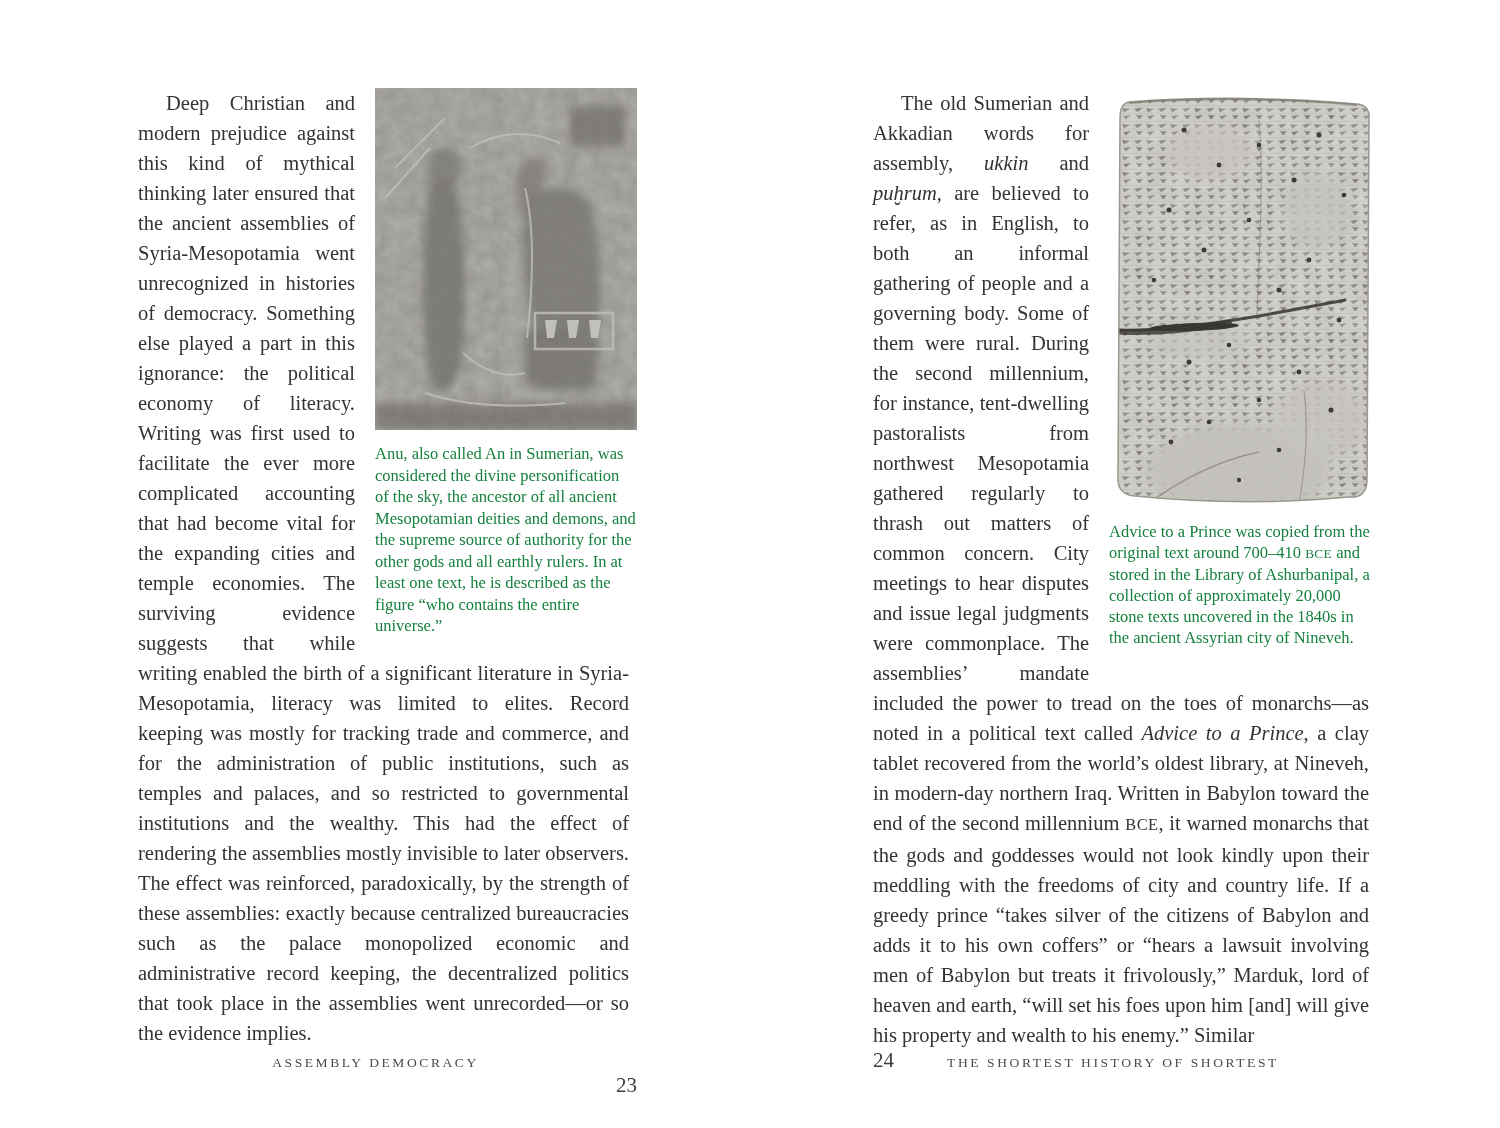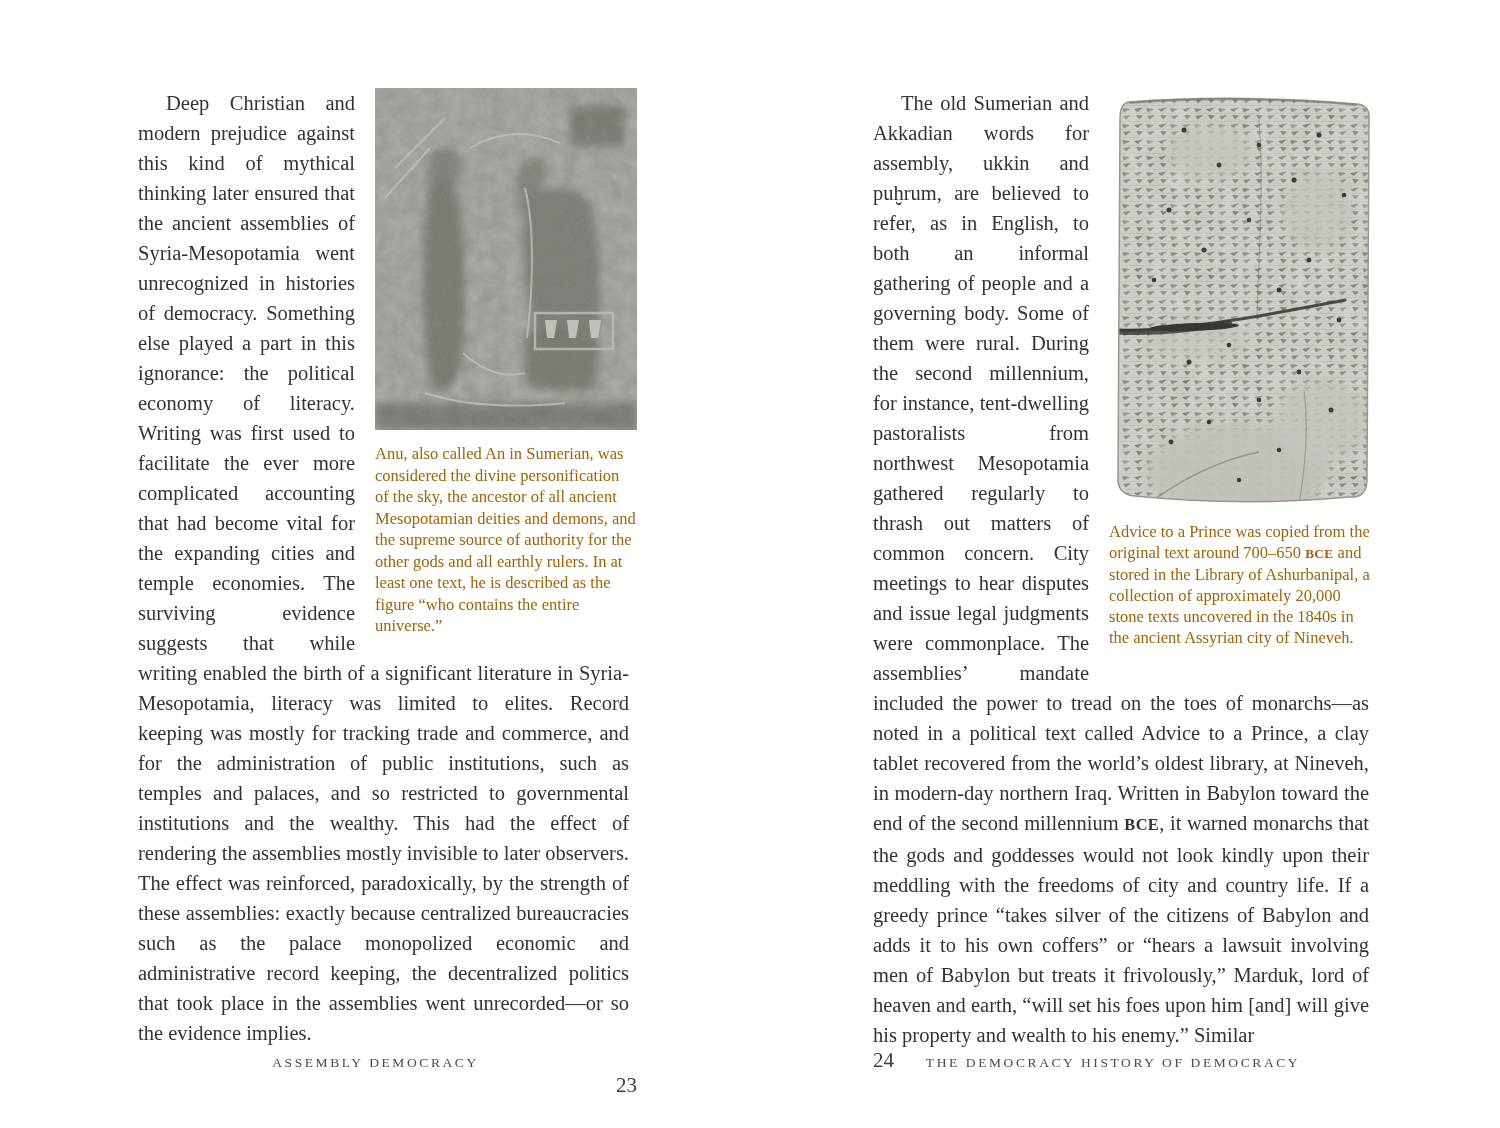--- a/index.html
+++ b/index.html
@@ -9,25 +9,25 @@
   .page-left{left:130px;width:507px;}
   .page-right{left:865px;width:512px;}
   .content{padding-top:80px;}
   .body-copy{font-size:20.5px;line-height:30px;color:#333333;text-align:justify;text-indent:28px;margin:8px;}
   figure{margin:0;}
   .fig-left{float:right;width:262px;margin:8px 0 14px 20px;}
   .fig-right{float:right;width:268px;margin:10px 0 14px 20px;}
   .img-frame{display:block;line-height:0;}
   .img-left svg{width:262px;height:342px;display:block;}
   .img-right svg{width:268px;height:422px;display:block;}
-  .caption{font-size:16.5px;line-height:21.5px;color:#a16207;text-align:left;text-indent:0;}
+  .caption{font-size:16.5px;line-height:21.5px;color:#15803d;text-align:left;text-indent:0;}
   .fig-left .caption{margin-top:13px;}
   .fig-right .caption{margin-top:9px;line-height:21px;}
-  .it{}
-  .sc{text-transform:uppercase;font-size:0.8em;letter-spacing:0.4px;font-weight:bold;}
+  .it{font-style:italic;}
+  .sc{text-transform:uppercase;font-size:0.8em;letter-spacing:0.4px;}
   .footer{position:absolute;left:0;width:100%;top:1048px;height:32px;}
   .running-title{position:absolute;left:0;right:16px;top:7px;text-align:center;font-size:13.5px;letter-spacing:2.6px;color:#4a4a4a;}
   .page-num{position:absolute;top:0;font-size:21px;color:#3d3d3d;}
   .footer-left .page-num{right:0;margin-top:25px;}
   .footer-right .page-num{left:8px;}
 </style>
 </head>
 <body>
 
 <div class="spread">
@@ -162,23 +162,23 @@
                   <circle cx="62" cy="352" r="2.4"></circle>
                   <circle cx="170" cy="360" r="2.3"></circle>
                 <circle cx="130" cy="390" r="2.2"></circle>
               </g>
               <rect width="268" height="422" filter="url(#grainT)" opacity="0.5"></rect>
             </g>
             <path d="M20,12 C95,6 185,8 248,14 C257,15 261,20 260,29 L258,390 C258,402 252,408 240,407 C165,414 95,413 26,406 C14,405 8,398 9,386 L11,28 C11,17 14,13 20,12 Z" fill="none" stroke="#9a978e" stroke-width="1.5"></path>
             <path d="M20,13 C95,7 185,9 248,15" fill="none" stroke="#6f6c64" stroke-width="2" opacity="0.6"></path>
           </svg>
         </span>
-        <figcaption class="caption"><span>Advice to a Prince was copied from the original text around 700–650 </span><span class="sc">bce</span><span> and stored in the Library of Ashurbanipal, a collection of approximately 20,000 stone texts uncovered in the 1840s in the ancient Assyrian city of Nineveh.</span></figcaption>
+        <figcaption class="caption"><span>Advice to a Prince was copied from the original text around 700–410 </span><span class="sc">bce</span><span> and stored in the Library of Ashurbanipal, a collection of approximately 20,000 stone texts uncovered in the 1840s in the ancient Assyrian city of Nineveh.</span></figcaption>
       </figure>
       <p class="body-copy"><span>The old Sumerian and Akkadian words for assembly, </span><span class="it">ukkin</span><span> and </span><span class="it">puḫrum</span><span>, are believed to refer, as in English, to both an informal gathering of people and a governing body. Some of them were rural. During the second millennium, for instance, tent-dwelling pastoralists from northwest Mesopotamia gathered regularly to thrash out matters of common concern. City meetings to hear disputes and issue legal judgments were commonplace. The assemblies’ mandate included the power to tread on the toes of monarchs—as noted in a political text called </span><span class="it">Advice to a Prince</span><span>, a clay tablet recovered from the world’s oldest library, at Nineveh, in modern-day northern Iraq. Written in Babylon toward the end of the second millennium </span><span class="sc">bce</span><span>, it warned monarchs that the gods and goddesses would not look kindly upon their meddling with the freedoms of city and country life. If a greedy prince “takes silver of the citizens of Babylon and adds it to his own coffers” or “hears a lawsuit involving men of Babylon but treats it frivolously,” Marduk, lord of heaven and earth, “will set his foes upon him [and] will give his property and wealth to his enemy.” Similar</span></p>
     </div>
     <div class="footer footer-right">
       <span class="page-num">24</span>
-      <span class="running-title">THE DEMOCRACY HISTORY OF DEMOCRACY</span>
+      <span class="running-title">THE SHORTEST HISTORY OF SHORTEST</span>
     </div>
   </section>
 
 </div>
 
 </body></html>

